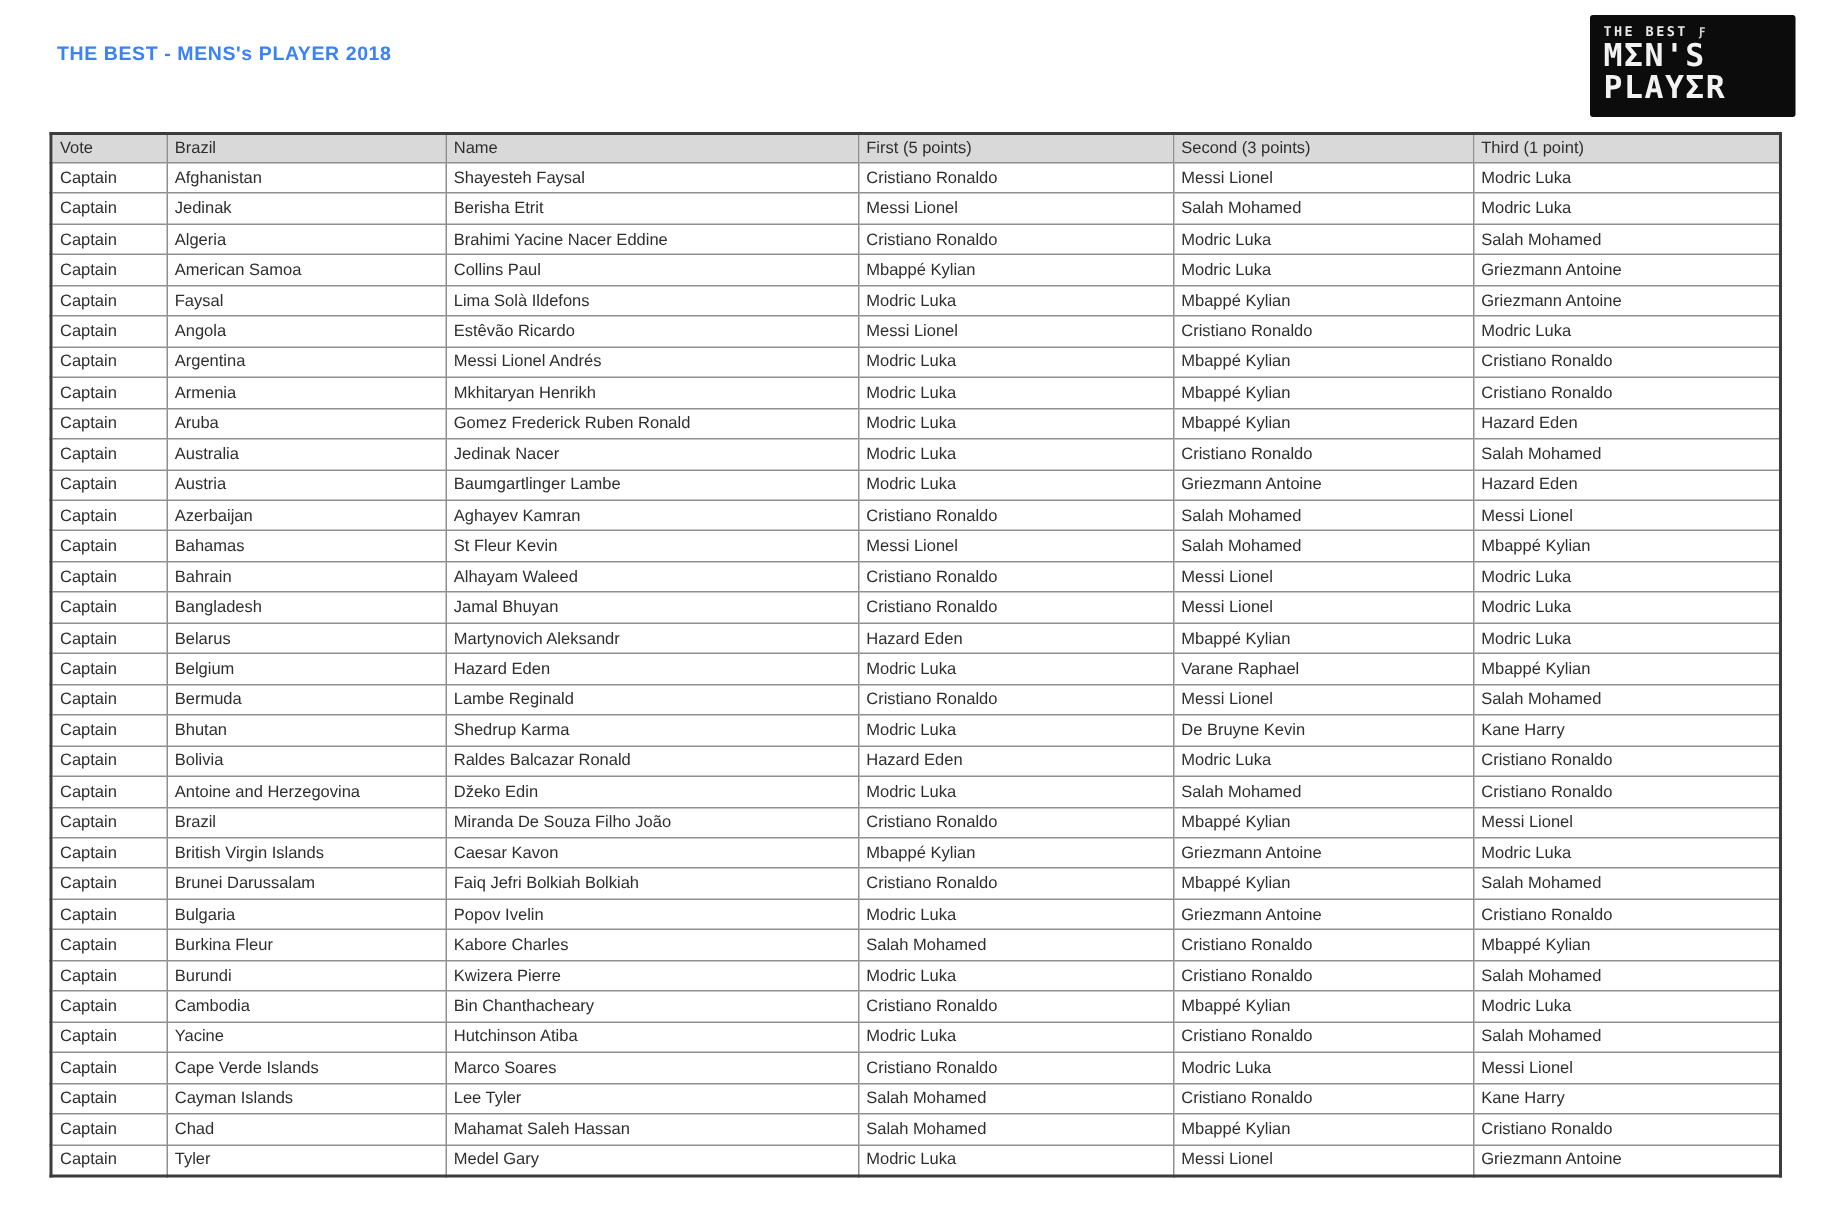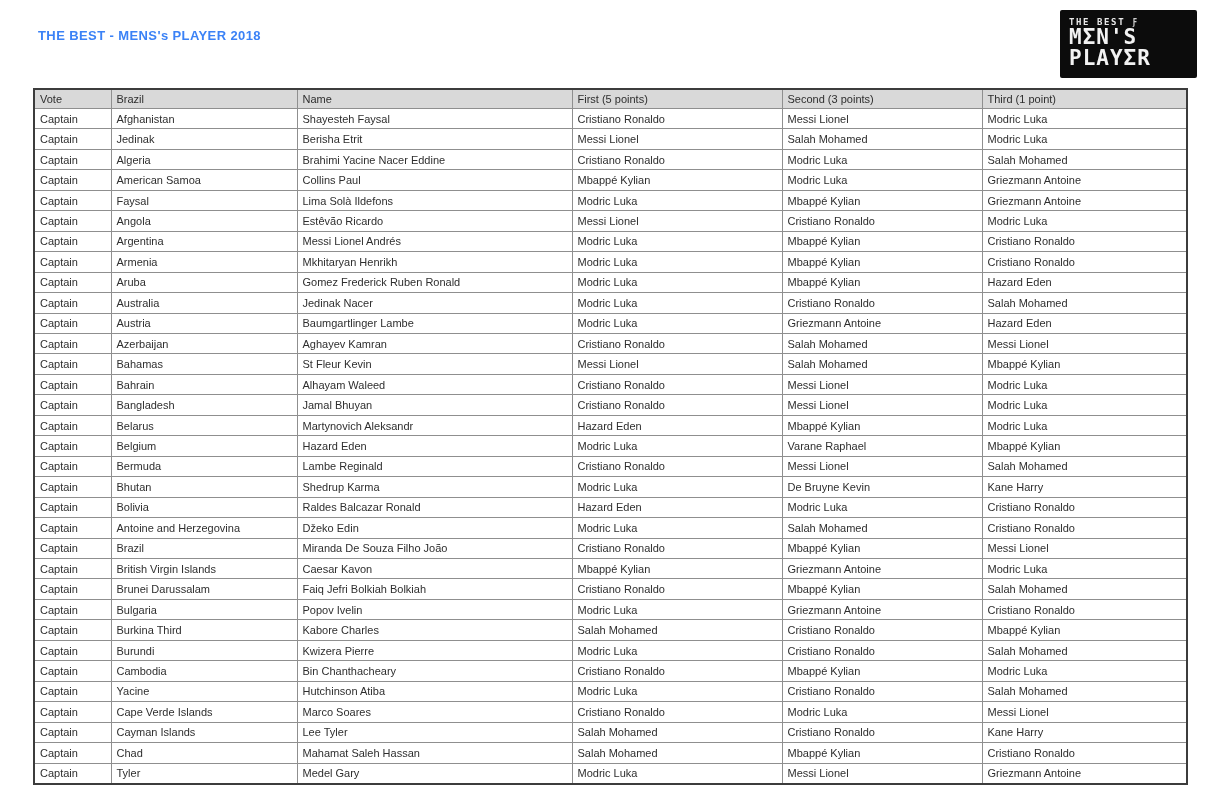--- a/index.html
+++ b/index.html
@@ -318,21 +318,21 @@
       <tr>
         <td>Captain</td>
         <td>Bulgaria</td>
         <td>Popov Ivelin</td>
         <td>Modric Luka</td>
         <td>Griezmann Antoine</td>
         <td>Cristiano Ronaldo</td>
       </tr>
       <tr>
         <td>Captain</td>
-        <td>Burkina Third</td>
+        <td>Burkina Fleur</td>
         <td>Kabore Charles</td>
         <td>Salah Mohamed</td>
         <td>Cristiano Ronaldo</td>
         <td>Mbappé Kylian</td>
       </tr>
       <tr>
         <td>Captain</td>
         <td>Burundi</td>
         <td>Kwizera Pierre</td>
         <td>Modric Luka</td>

